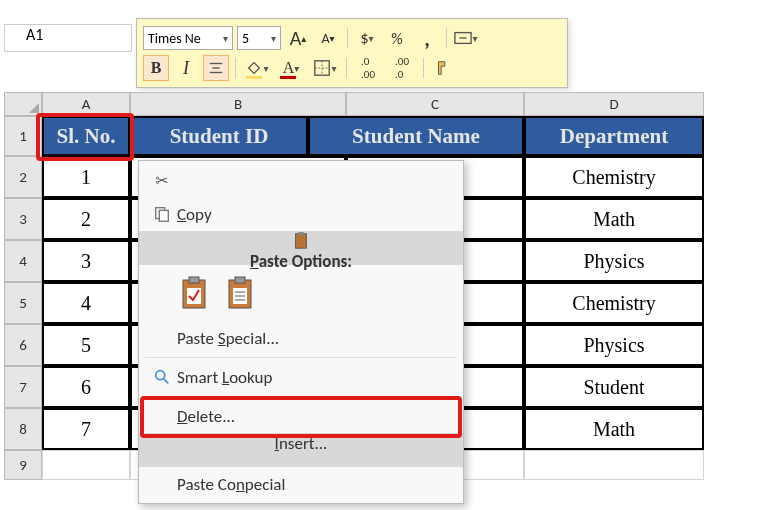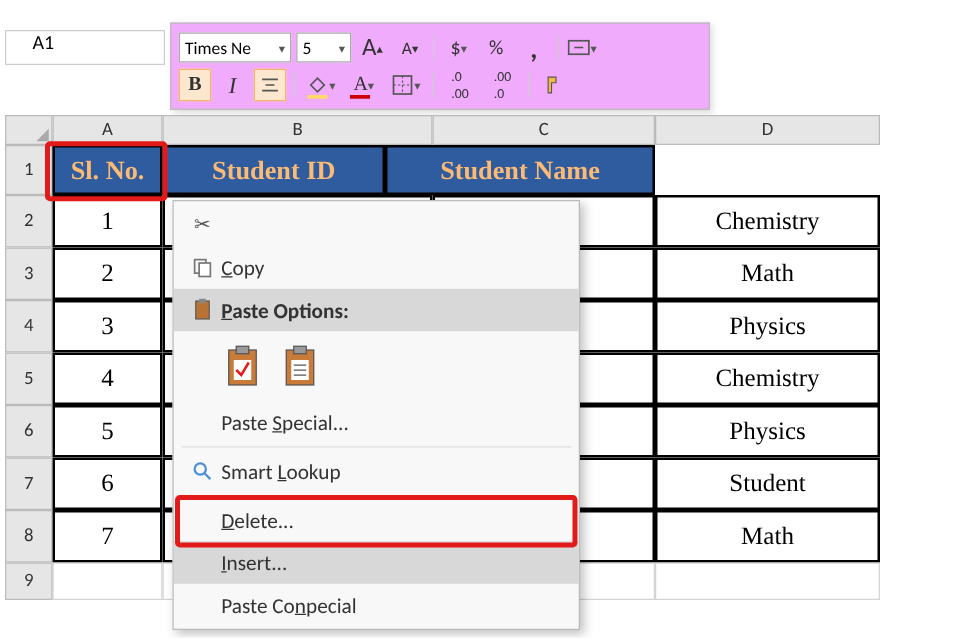--- a/index.html
+++ b/index.html
@@ -2,21 +2,21 @@
 <html><head>
 <meta charset="utf-8">
 <style>
 * { box-sizing: border-box; margin: 0; padding: 0; }
 body { font-family: 'Calibri', sans-serif; background: #fff; width: 767px; height: 510px; overflow: hidden; position: relative; }
 
 
 .name-box-area { position: absolute; top: 24px; left: 4px; width: 128px; height: 28px; border: 1px solid #ccc; background: #fff; display: flex; align-items: flex-start; padding-left: 21px; font-size: 16px; }
 
 
-.mini-toolbar { position: absolute; top: 18px; left: 136px; width: 432px; background: #f0abfc; border: 1px solid #bbb; padding: 4px 6px; box-shadow: 2px 2px 6px rgba(0,0,0,0.15); }
+.mini-toolbar { position: absolute; top: 18px; left: 136px; width: 432px; background: #fef9c3; border: 1px solid #bbb; padding: 4px 6px; box-shadow: 2px 2px 6px rgba(0,0,0,0.15); }
 .mini-row { display: flex; align-items: center; gap: 4px; height: 30px; }
 .font-name { width: 90px; height: 24px; border: 1px solid #aaa; background: #fff; font-size: 14px; padding: 0 4px; display: flex; align-items: center; justify-content: space-between; }
 .font-size { width: 44px; height: 24px; border: 1px solid #aaa; background: #fff; font-size: 14px; padding: 0 4px; display: flex; align-items: center; justify-content: space-between; }
 .caret { font-size: 10px; color: #555; }
 .tb-btn { width: 26px; height: 26px; display: flex; align-items: center; justify-content: center; font-size: 16px; color: #333; cursor: pointer; }
 .tb-btn.bold-active { border: 1px solid #f8b36a; background: #fde8cf; font-weight: bold; font-family: 'Times New Roman'; }
 .tb-btn.italic { font-style: italic; font-family: 'Times New Roman'; font-size: 18px; }
 .fill-btn, .font-color-btn, .border-btn { position: relative; width: 30px; }
 .color-bar { position: absolute; bottom: 2px; left: 4px; width: 16px; height: 3px; }
 .sep { width: 1px; height: 20px; background: #ccc; margin: 0 2px; }
@@ -28,34 +28,34 @@
 .select-all::after { content: ''; position: absolute; right: 2px; bottom: 2px; border-left: 10px solid transparent; border-bottom: 10px solid #aaa; }
 .col-header { height: 24px; background: #e6e6e6; border: 1px solid #bbb; display: flex; align-items: center; justify-content: center; font-size: 15px; color: #333; }
 .col-a { width: 88px; }
 .col-b { width: 216px; }
 .col-c { width: 178px; }
 .col-d { width: 180px; }
 
 .row { display: flex; }
 .row-header { width: 38px; background: #e6e6e6; border: 1px solid #bbb; display: flex; align-items: center; justify-content: center; font-size: 15px; color: #333; }
 .cell { border: 1px solid #bbb; display: flex; align-items: center; justify-content: center; font-family: 'Times New Roman', serif; font-size: 20px; }
-.header-row .cell { background: #2e5c9e; color: #fdba74; font-weight: bold; border: 2px solid #000; font-size: 21px; }
+.header-row .cell { background: #2e5c9e; color: #e5e5e5; font-weight: bold; border: 2px solid #000; font-size: 21px; }
 .header-row .row-header, .header-row .cell { height: 40px; }
 .data-row .row-header, .data-row .cell { height: 42px; }
 .data-row .cell { border: 2px solid #000; background: #fff; }
 .last-row .row-header, .last-row .cell { height: 30px; }
 .last-row .cell { border: 1px solid #d4d4d4; }
 
 
 .red-box-a1 { position: absolute; top: 113px; left: 36px; width: 98px; height: 48px; border: 4px solid #e21a1a; border-radius: 4px; pointer-events: none; z-index: 5; }
 
 
 .context-menu { position: absolute; top: 160px; left: 138px; width: 326px; background: #f8f8f8; border: 1px solid #bbb; box-shadow: 3px 3px 8px rgba(0,0,0,0.25); z-index: 10; padding: 2px 0; }
 .menu-item { display: flex; align-items: center; height: 34px; padding: 0 8px; font-size: 17px; color: #333; cursor: pointer; }
-.menu-item.highlight { background: #d8d8d8; }
+.menu-item.highlight { background: #d8d8d8; flex-direction: column; }
 .menu-icon { width: 30px; display: flex; justify-content: center; font-size: 16px; color: #555; }
 .menu-label { flex: 1; }
 .menu-label u { text-decoration: underline; }
 .paste-options { height: 56px; display: flex; align-items: center; padding-left: 38px; gap: 12px; }
 .paste-opt-icon { width: 34px; height: 40px; display: flex; align-items: center; justify-content: center; font-size: 28px; position: relative; }
 .menu-sep { height: 1px; background: #ddd; margin: 2px 6px; }
 
 
 .red-box-insert { position: absolute; top: 396px; left: 140px; width: 322px; height: 42px; border: 4px solid #e21a1a; border-radius: 4px; pointer-events: none; z-index: 20; }
 
@@ -186,20 +186,23 @@
         <span>1</span>
       </div>
     <div class="cell col-a">
         <span>Sl. No.</span>
       </div>
     <div class="cell col-c">
         <span>Student ID</span>
       </div>
     <div class="cell col-b">
         <span>Student Name</span>
+      </div>
+    <div class="cell col-d">
+        <span>Department</span>
       </div>
   </div>
   <div class="row data-row">
     <div class="row-header">
         <span>2</span>
       </div>
     <div class="cell col-a">
         <span>1</span>
       </div>
     <div class="cell col-b"></div>

